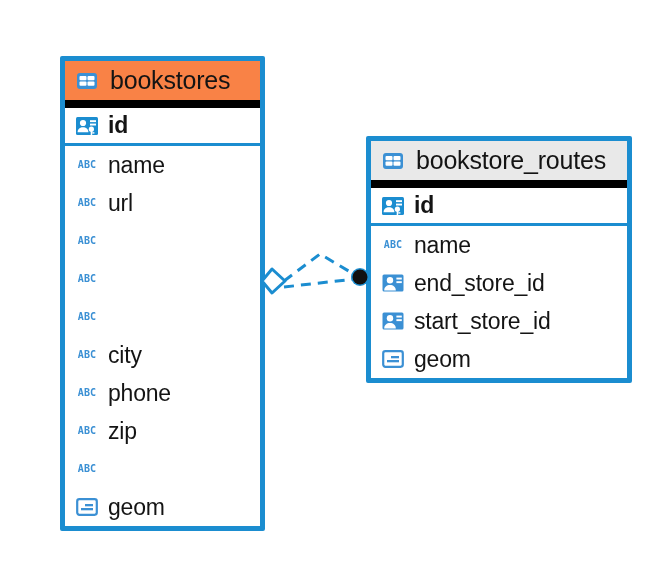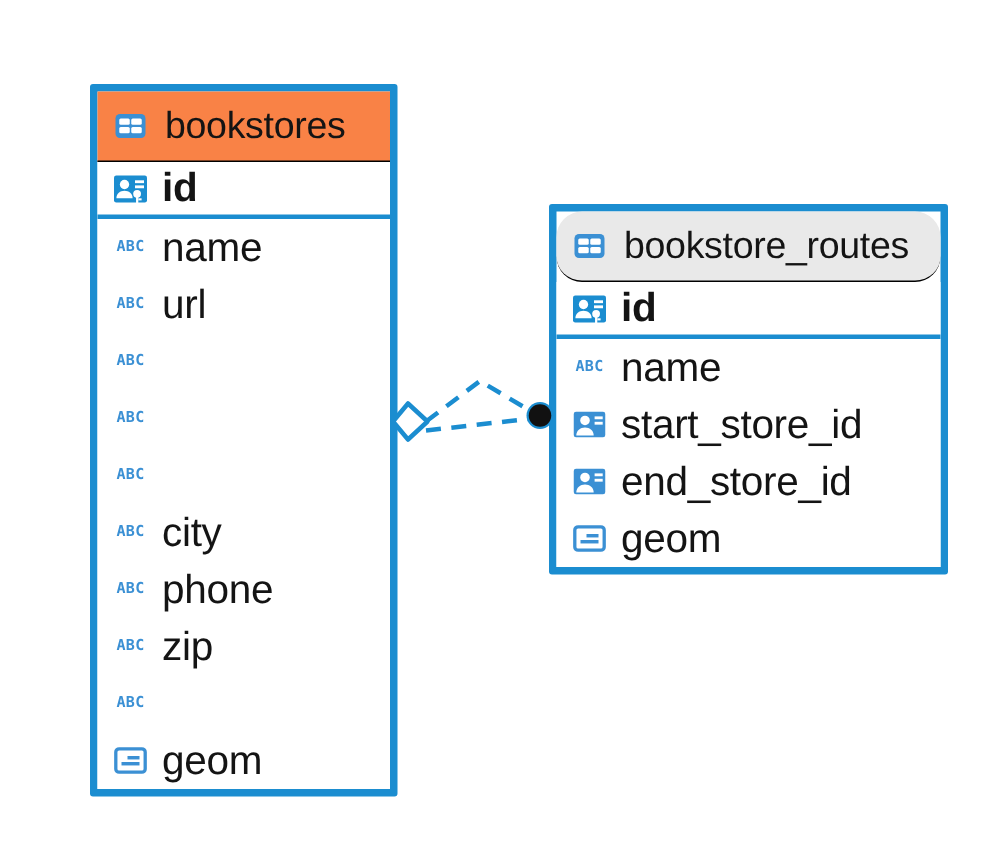--- a/index.html
+++ b/index.html
@@ -29,28 +29,27 @@
     background: #ffffff;
     border: 5px solid #1b8dd0;
     border-radius: 2px;
   }
   .entity-header {
     box-sizing: border-box;
     height: 47px;
     display: flex;
     align-items: center;
     padding-left: 9px;
-    border-bottom: 1px solid #000000;
+    border-bottom: 8px solid #000000;
   }
   .entity-header.selected {
     background: #f98246;
   }
   .entity-header.plain {
     background: #e9e9e9;
-    border-radius: 17px;
   }
   .entity-title {
     font-size: 25px;
     color: #141414;
     margin-left: 10px;
     letter-spacing: -0.2px;
     white-space: nowrap;
   }
 
   
@@ -59,21 +58,21 @@
     height: 38px;
     display: flex;
     align-items: center;
     padding-left: 9px;
     background: #ffffff;
   }
   .row.pk {
     border-bottom: 3px solid #1b8dd0;
   }
   .row-label {
-    font-size: 27px;
+    font-size: 23px;
     color: #141414;
     margin-left: 8px;
     white-space: nowrap;
     letter-spacing: -0.2px;
   }
   .row.pk .row-label {
     font-weight: bold;
   }
   .ficon {
     width: 26px;
@@ -260,34 +259,34 @@
     <div class="row">
       <span>
         <svg class="ficon" viewBox="0 0 26 26">
           <rect x="2.5" y="4.5" width="21" height="17" rx="1.5" fill="#3b90d4"></rect>
           <circle cx="10" cy="10.3" r="3.2" fill="#ffffff"></circle>
           <path d="M4.2 20.4c0-3.4 2.6-5.4 5.8-5.4s5.8 2 5.8 5.4z" fill="#ffffff"></path>
           <rect x="16.4" y="7.6" width="5.4" height="1.9" fill="#ffffff"></rect>
           <rect x="16.4" y="11.2" width="5.4" height="1.9" fill="#ffffff"></rect>
         </svg>
       </span>
-      <span class="row-label">start_store_id</span>
+      <span class="row-label">end_store_id</span>
     </div>
 
     <div class="row">
       <span>
         <svg class="ficon" viewBox="0 0 26 26">
           <rect x="2.5" y="4.5" width="21" height="17" rx="1.5" fill="#3b90d4"></rect>
           <circle cx="10" cy="10.3" r="3.2" fill="#ffffff"></circle>
           <path d="M4.2 20.4c0-3.4 2.6-5.4 5.8-5.4s5.8 2 5.8 5.4z" fill="#ffffff"></path>
           <rect x="16.4" y="7.6" width="5.4" height="1.9" fill="#ffffff"></rect>
           <rect x="16.4" y="11.2" width="5.4" height="1.9" fill="#ffffff"></rect>
         </svg>
       </span>
-      <span class="row-label">end_store_id</span>
+      <span class="row-label">start_store_id</span>
     </div>
 
     <div class="row">
       <span>
         <svg class="ficon" viewBox="0 0 26 26">
           <rect x="3.2" y="5.2" width="19.6" height="15.6" rx="2.2" fill="#ffffff" stroke="#3b90d4" stroke-width="2.2"></rect>
           <rect x="11" y="10" width="8" height="2.3" fill="#3b90d4"></rect>
           <rect x="7" y="14" width="12" height="2.3" fill="#3b90d4"></rect>
         </svg>
       </span>

